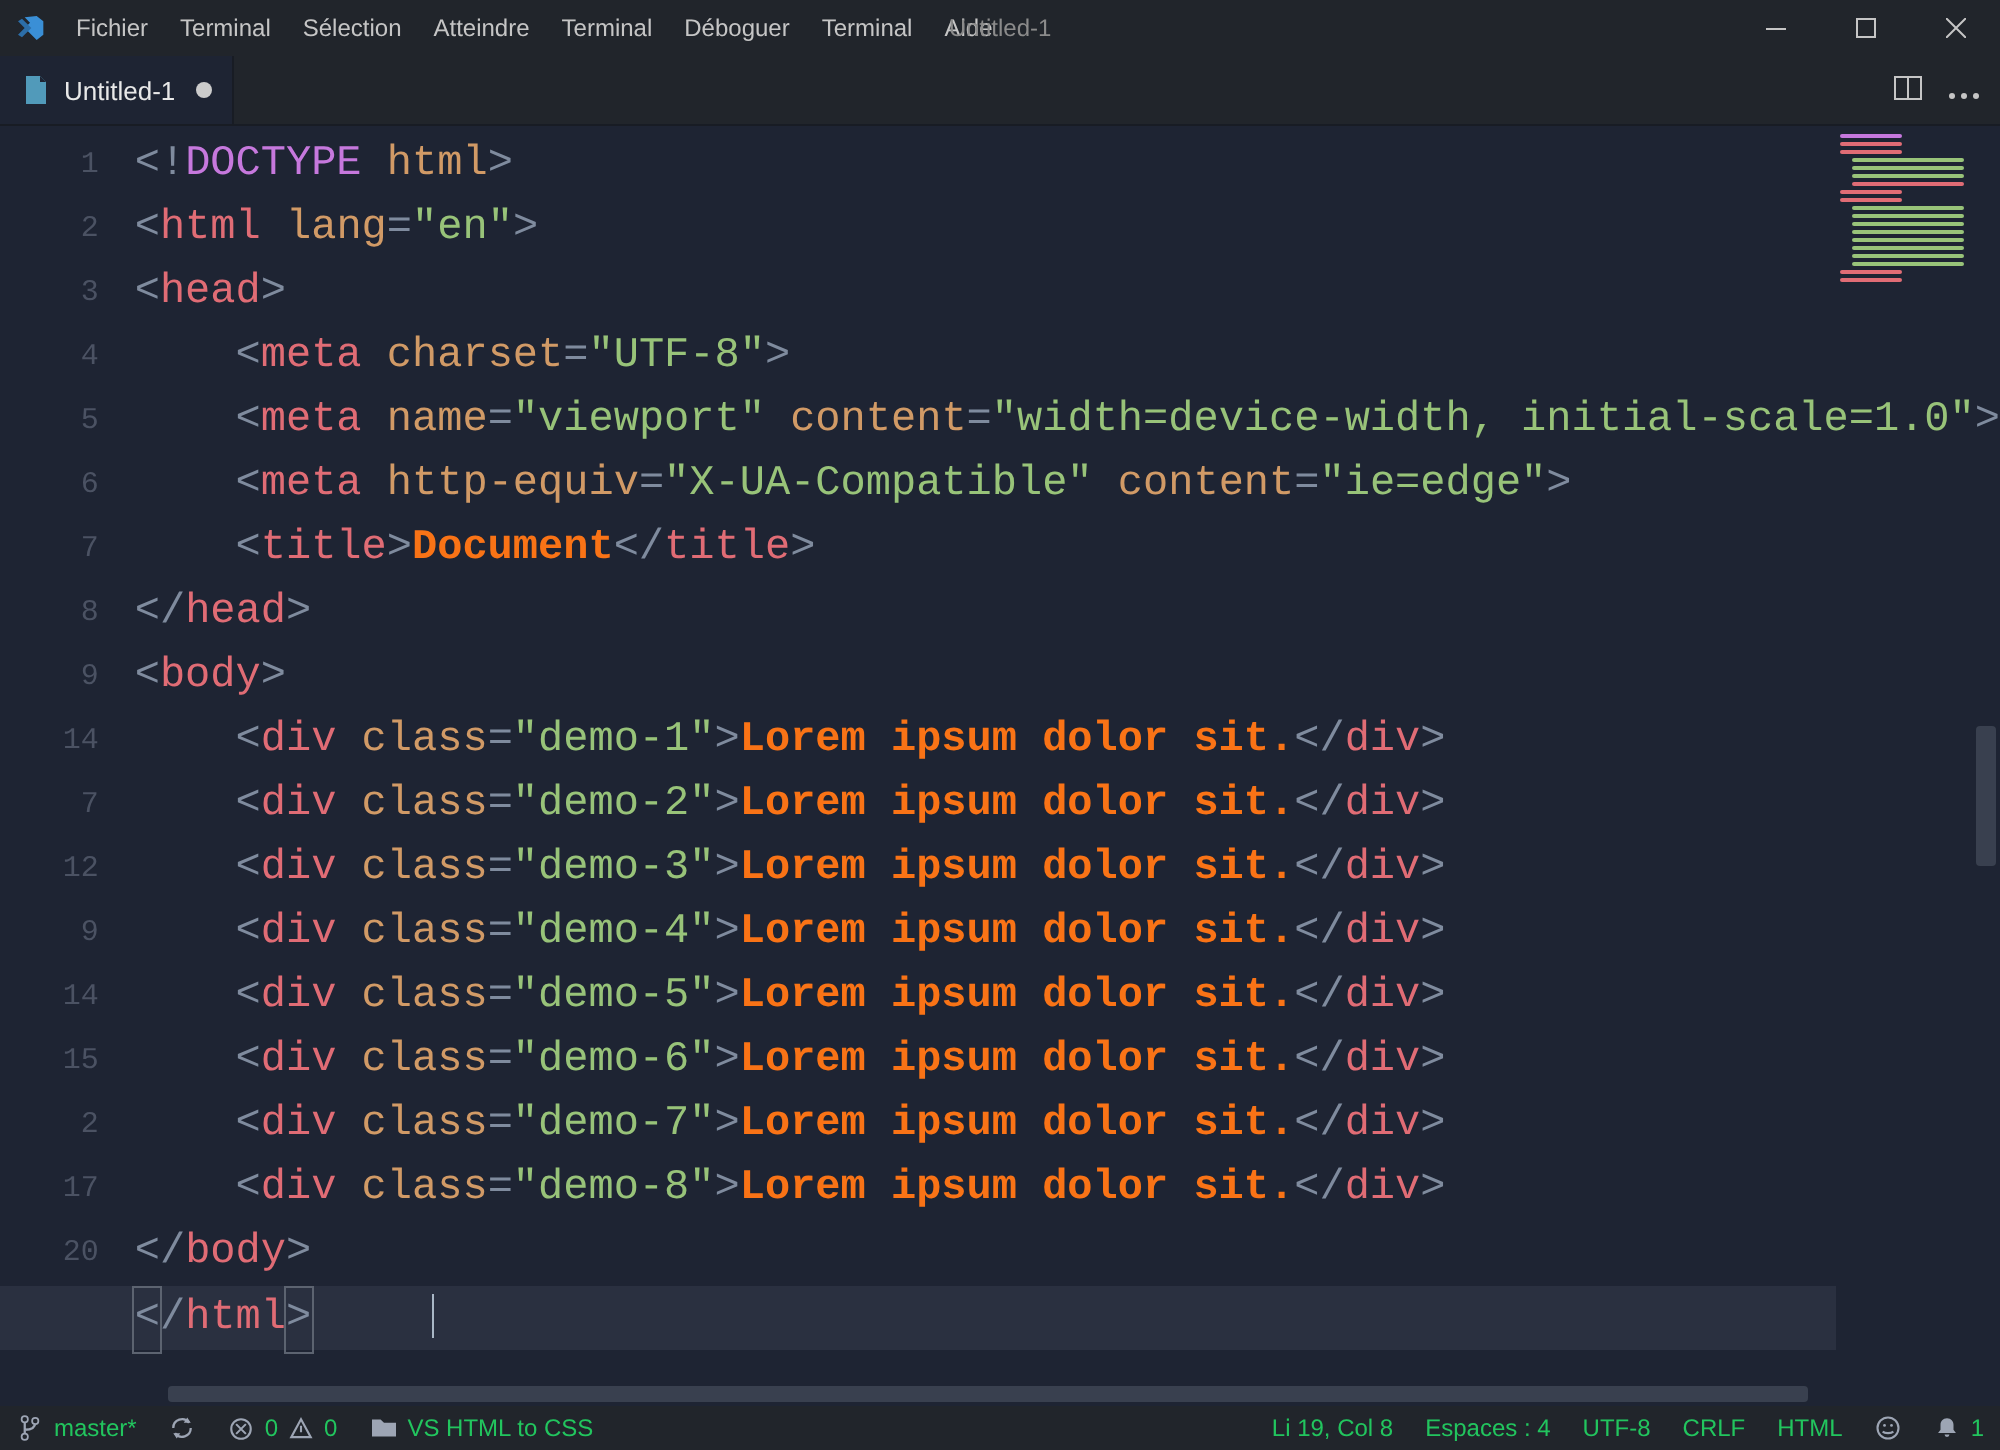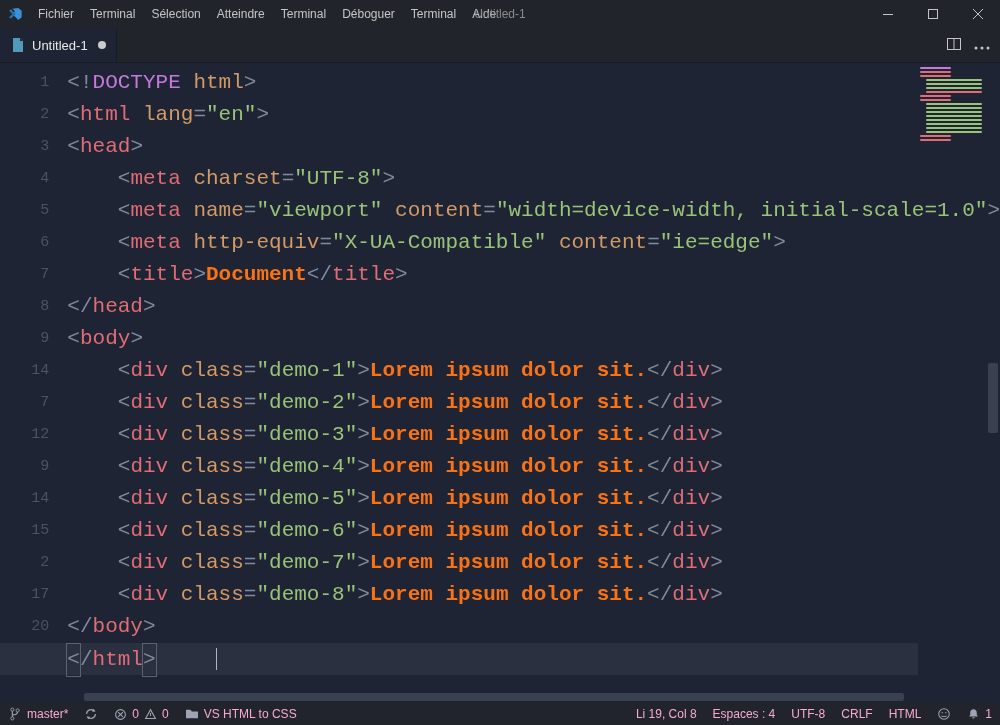--- a/index.html
+++ b/index.html
@@ -176,21 +176,21 @@
   border-radius: 2px;
 }
 .statusbar {
   position: absolute;
   bottom: 0; left: 0; right: 0;
   height: 22px;
   background: #21252b;
   display: flex;
   align-items: center;
   font-size: 12px;
-  color: #f9a8d4;
+  color: #22c55e;
 }
 .statusbar .sb-item {
   padding: 0 8px;
   display: flex; align-items: center;
   gap: 5px;
   height: 22px;
 }
 .statusbar .right { margin-left: auto; display: flex; }
 .sb-item svg { display: block; }
 .bracket-match {

